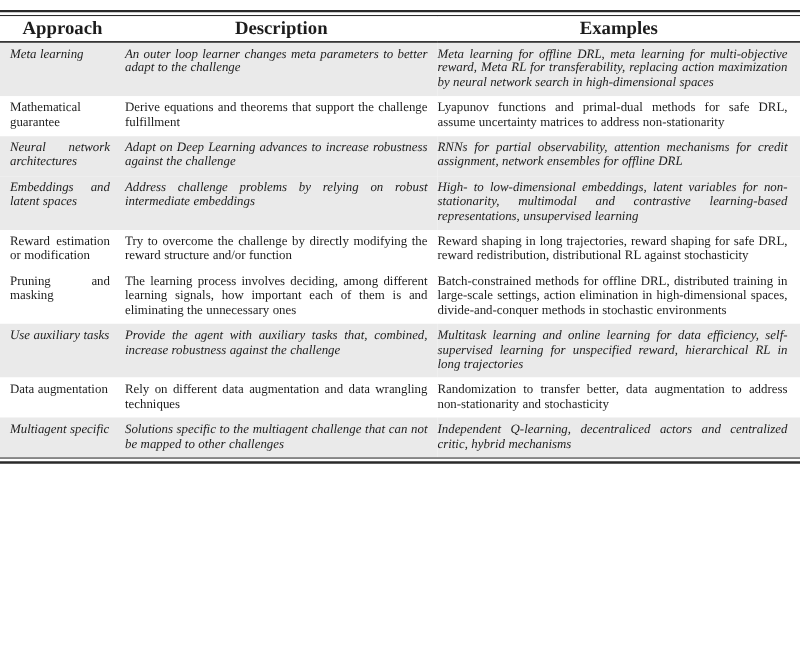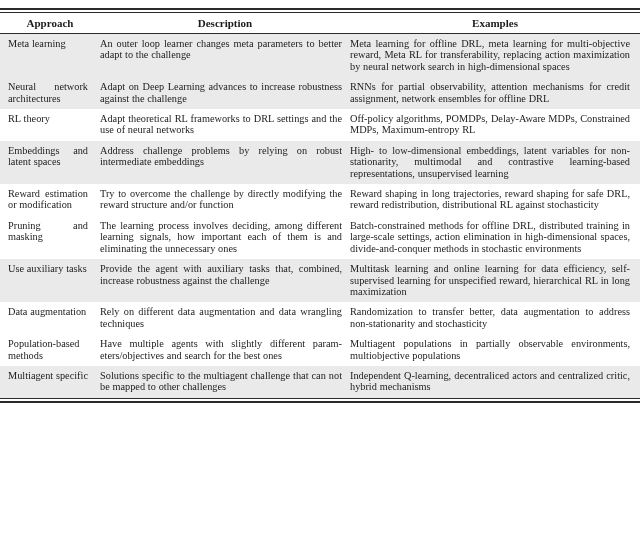--- a/index.html
+++ b/index.html
@@ -22,42 +22,42 @@
     width: 640px;
     border-collapse: collapse;
     table-layout: fixed;
   }
   col.c1 { width: 100px; }
   col.c2 { width: 250px; }
   col.c3 { width: 290px; }
 
   th {
     font-weight: bold;
-    font-size: 11px;
+    font-size: 15px;
     line-height: 12px;
     padding: 4px 0 4px 0;
     text-align: center;
     border-bottom: 1px solid #2a2a2a;
     background: #ffffff;
   }
 
   td {
     vertical-align: top;
     font-size: 10.3px;
     line-height: 11.4px;
     text-align: justify;
     padding: 4px 0 5px 0;
     hyphens: manual;
     word-spacing: 0.2px;
   }
   td.approach    { padding-left: 8px;  padding-right: 12px; }
   td.description { padding-right: 8px; }
   td.examples    { padding-right: 10px; }
 
-  tr.stripe { background: #eaeaea; }
+  tr.stripe { background: #eaeaea; font-style: italic; }
   tr.plain  { background: #ffffff; }
 </style>
 </head>
 <body>
 
 <div class="caption-strip"></div>
 
 <div class="rule-heavy"></div>
 <div class="rule-gap"></div>
 <div class="rule-light"></div>
@@ -74,59 +74,54 @@
       <th>Description</th>
       <th>Examples</th>
     </tr>
   </thead>
   <tbody>
     <tr class="stripe">
       <td class="approach">Meta learning</td>
       <td class="description">An outer loop learner changes meta parameters to better adapt to the challenge</td>
       <td class="examples">Meta learning for offline DRL, meta learning for multi-objective reward, Meta RL for transferability, replacing action maximization by neural network search in high-dimensional spaces</td>
     </tr>
+    <tr class="plain">
+      <td class="approach">Mathematical guarantee</td>
+      <td class="description">Derive equations and theorems that support the chal­lenge fulfillment</td>
+      <td class="examples">Lyapunov functions and primal-dual methods for safe DRL, assume uncertainty matrices to address non-stationarity</td>
+    </tr>
     <tr class="stripe">
       <td class="approach">Neural network architectures</td>
       <td class="description">Adapt on Deep Learning advances to increase robust­ness against the challenge</td>
       <td class="examples">RNNs for partial observability, attention mechanisms for credit assignment, network ensembles for offline DRL</td>
-    </tr>
-    <tr class="plain">
-      <td class="approach">RL theory</td>
-      <td class="description">Adapt theoretical RL frameworks to DRL settings and the use of neural networks</td>
-      <td class="examples">Off-policy algorithms, POMDPs, Delay-Aware MDPs, Constrained MDPs, Maximum-entropy RL</td>
     </tr>
     <tr class="stripe">
       <td class="approach">Embeddings and latent spaces</td>
       <td class="description">Address challenge problems by relying on robust intermediate embeddings</td>
       <td class="examples">High- to low-dimensional embeddings, latent variables for non-stationarity, multimodal and contrastive learning-based representations, unsupervised learning</td>
     </tr>
     <tr class="plain">
       <td class="approach">Reward estima­tion or modifica­tion</td>
       <td class="description">Try to overcome the challenge by directly modify­ing the reward structure and/or function</td>
       <td class="examples">Reward shaping in long trajectories, reward shaping for safe DRL, reward redistribution, distributional RL against stochasticity</td>
     </tr>
     <tr class="plain">
       <td class="approach">Pruning and masking</td>
       <td class="description">The learning process involves deciding, among dif­ferent learning signals, how important each of them is and eliminating the unnecessary ones</td>
       <td class="examples">Batch-constrained methods for offline DRL, distributed training in large-scale settings, action elimination in high-dimensional spaces, divide-and-conquer methods in stochastic environments</td>
     </tr>
     <tr class="stripe">
       <td class="approach">Use auxiliary tasks</td>
       <td class="description">Provide the agent with auxiliary tasks that, com­bined, increase robustness against the challenge</td>
-      <td class="examples">Multitask learning and online learning for data efficiency, self-supervised learning for unspecified reward, hierarchi­cal RL in long maximization</td>
+      <td class="examples">Multitask learning and online learning for data efficiency, self-supervised learning for unspecified reward, hierarchi­cal RL in long trajectories</td>
     </tr>
     <tr class="plain">
       <td class="approach">Data augmenta­tion</td>
       <td class="description">Rely on different data augmentation and data wran­gling techniques</td>
       <td class="examples">Randomization to transfer better, data augmentation to address non-stationarity and stochasticity</td>
-    </tr>
-    <tr class="plain">
-      <td class="approach">Population-based methods</td>
-      <td class="description">Have multiple agents with slightly different param­eters/objectives and search for the best ones</td>
-      <td class="examples">Multiagent populations in partially observable environ­ments, multiobjective populations</td>
     </tr>
     <tr class="stripe">
       <td class="approach">Multiagent spe­cific</td>
       <td class="description">Solutions specific to the multiagent challenge that can not be mapped to other challenges</td>
       <td class="examples">Independent Q-learning, decentraliced actors and central­ized critic, hybrid mechanisms</td>
     </tr>
   </tbody>
 </table>
 
 <div class="rule-light"></div>

